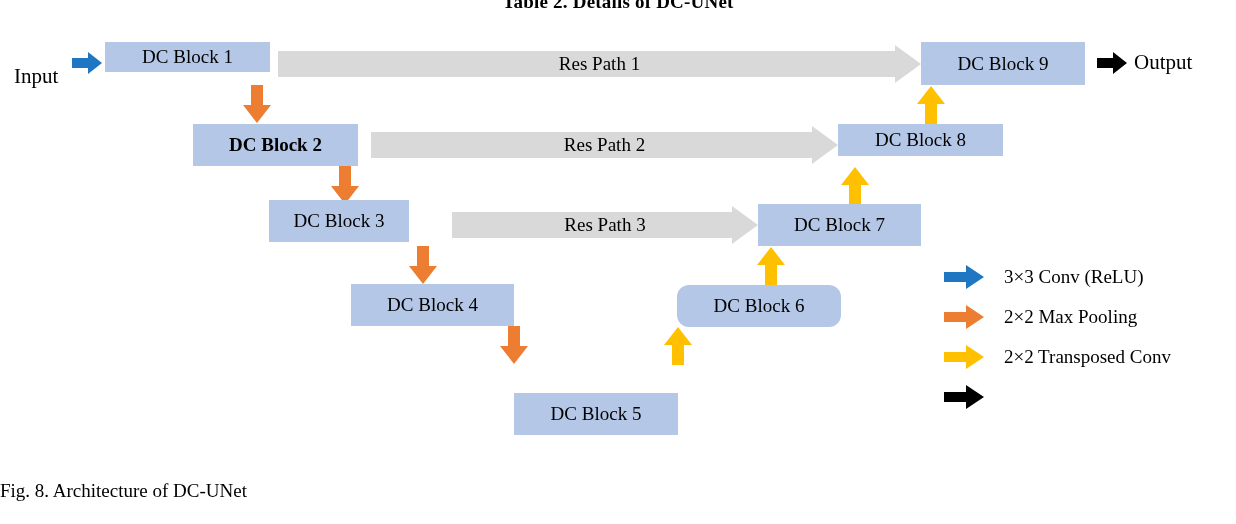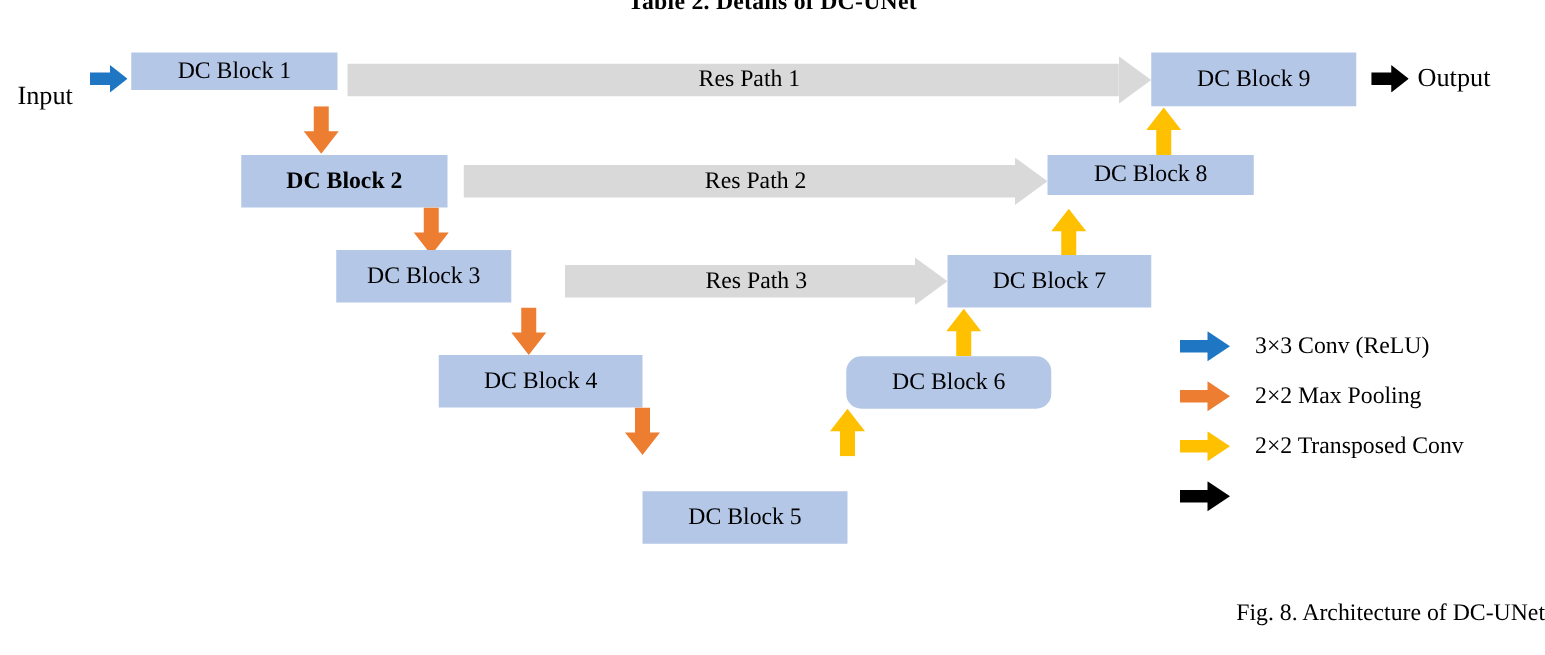--- a/index.html
+++ b/index.html
@@ -31,21 +31,21 @@
     text-align: center;
     font-size: 19px;
     font-weight: bold;
     letter-spacing: 0.2px;
     white-space: nowrap;
   }
   .fig-caption {
     position: absolute;
     left: 0; right: 0;
     top: 480px;
-    text-align: right;
+    text-align: left;
     font-size: 19px;
     white-space: nowrap;
   }
 
   .io-label {
     position: absolute;
     font-size: 21px;
     line-height: 1;
     white-space: nowrap;
   }

